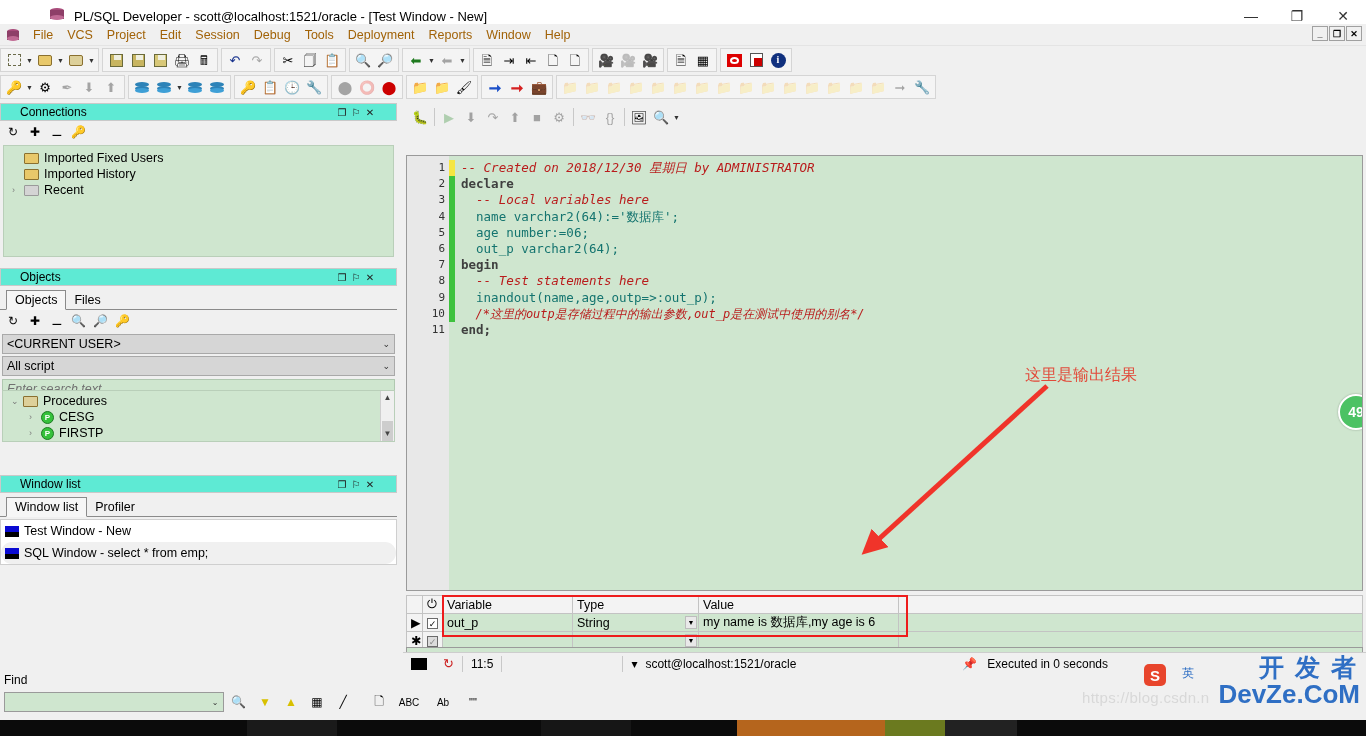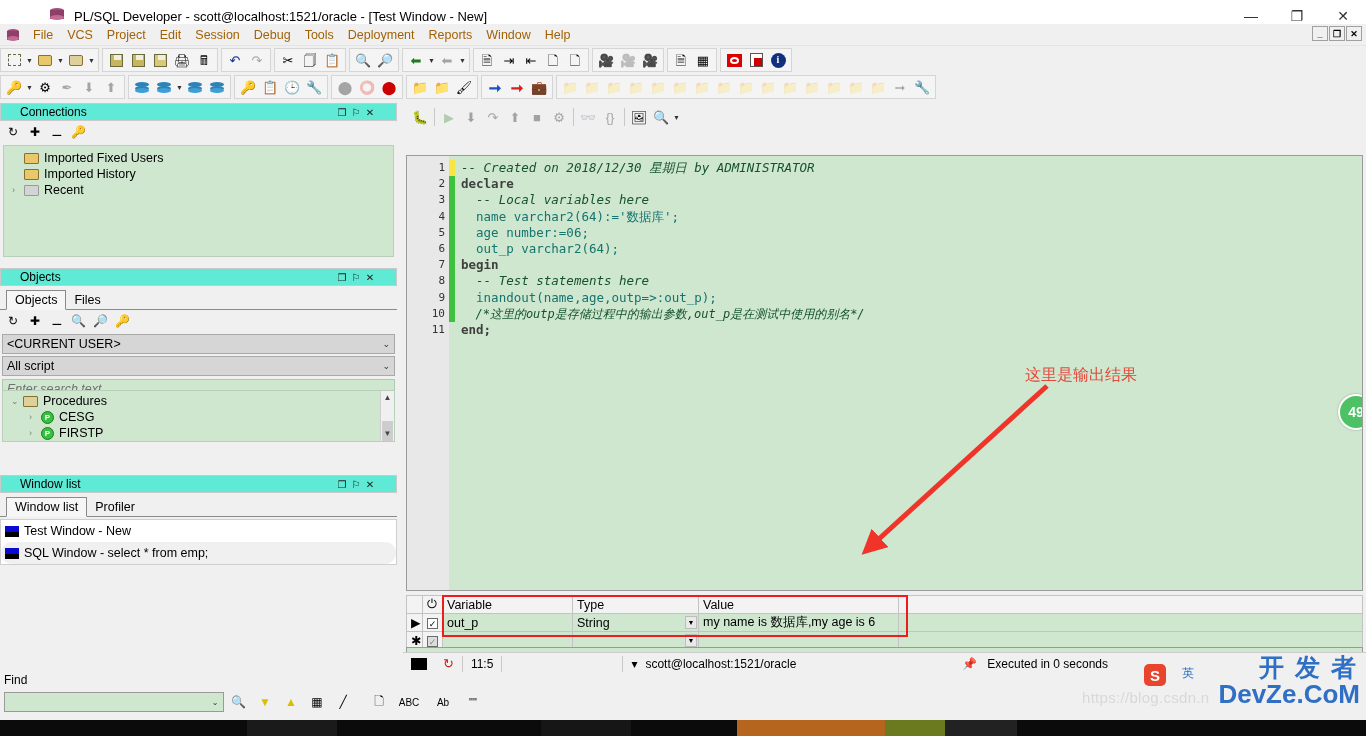--- a/index.html
+++ b/index.html
@@ -122,21 +122,21 @@
                background:#cfe6cf; border:1px solid #9a9a9a; display:flex; overflow:hidden; }
   .gutter { width:42px; background:#e8e8e8; text-align:right; padding-right:4px; padding-top:4px;
             font-family:"DejaVu Sans Mono", monospace; font-size:11px; color:#333; }
   .gutter div { height:16.2px; line-height:16.2px; }
   .gmark { width:6px; background:#cfe6cf; position:relative; }
   .gmark .yellow { position:absolute; left:0; top:4px; width:6px; height:16px; background:#f5e642; }
   .gmark .green  { position:absolute; left:0; top:20px; width:6px; height:146px; background:#3ec23e; }
   .codepane { flex:1; padding-top:4px; padding-left:6px;
               font-family:"DejaVu Sans Mono", monospace; font-size:12.5px; }
   .cl { height:16.2px; line-height:16.2px; white-space:pre; }
-  .c-com { color:#14532d; font-style:italic; }
+  .c-com { color:#b91c1c; font-style:italic; }
   .c-kw  { color:#404040; font-weight:bold; }
   .c-txt { color:#14746f; }
 
   
   .anno-text { position:absolute; color:#e24a3a; font-size:16px; }
   .anno-arrow { position:absolute; pointer-events:none; }
   .badge49 { position:absolute; right:-12px; top:238px; width:36px; height:36px; border-radius:50%;
              background:#4cc264; border:2px solid #ffffff; color:#fff; font-size:14px; font-weight:bold;
              display:flex; align-items:center; justify-content:center; box-shadow:0 0 2px rgba(0,0,0,.3);}
 

